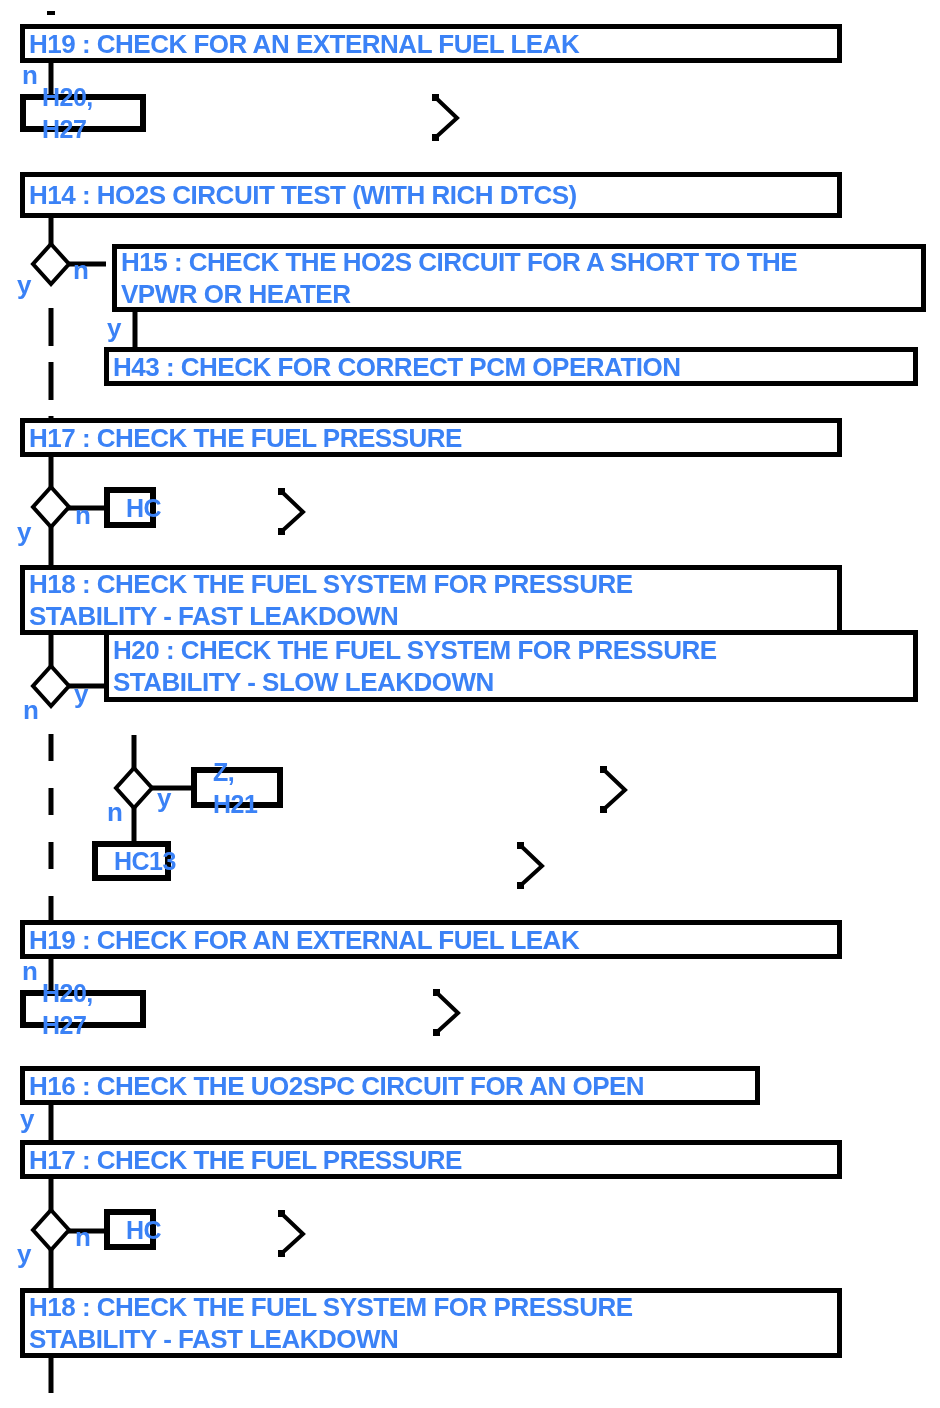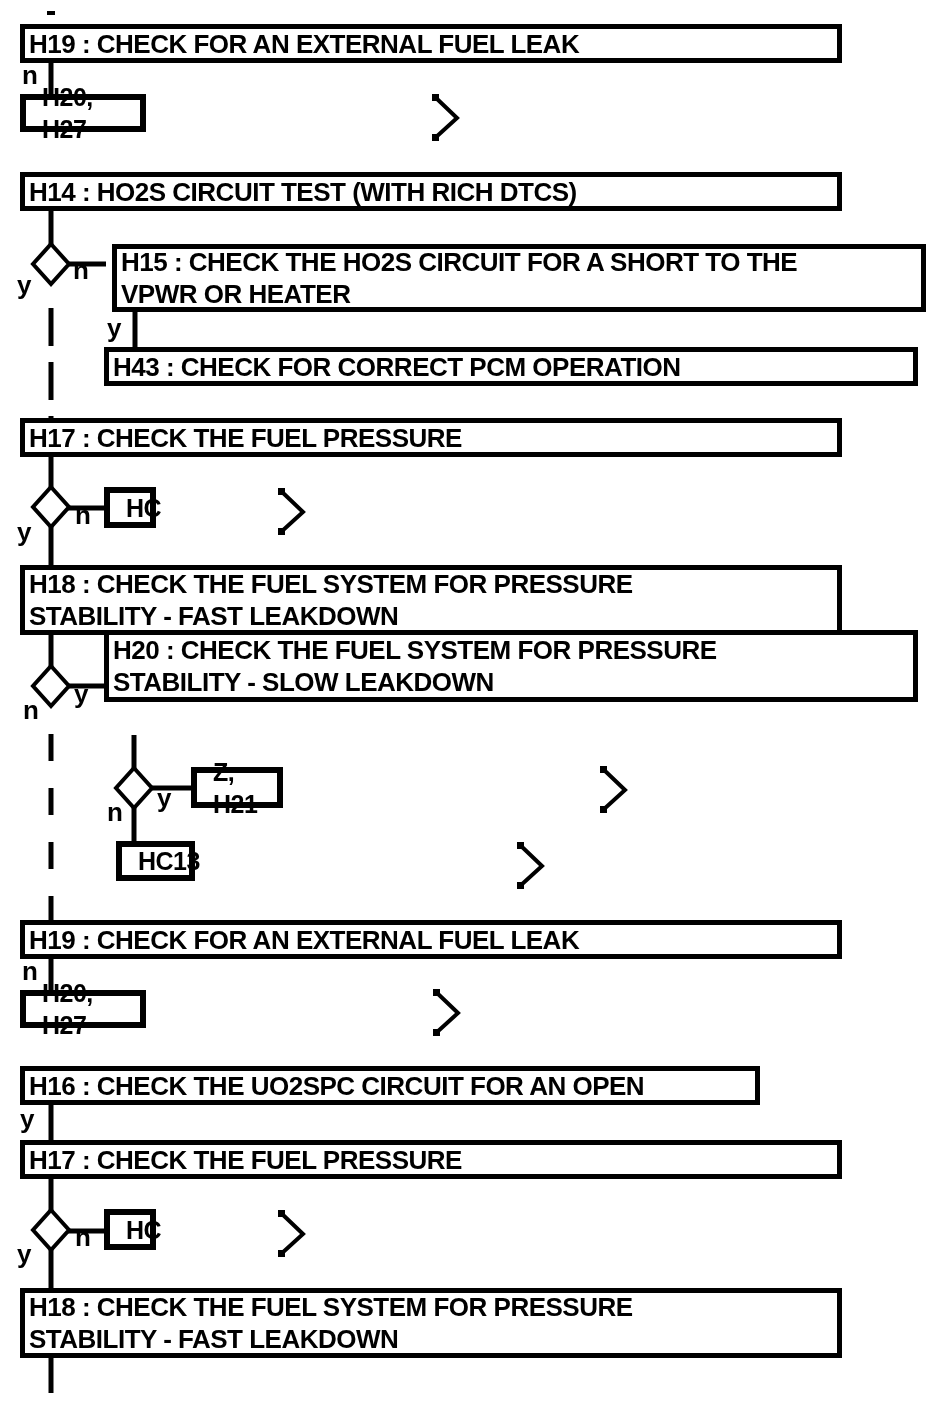--- a/index.html
+++ b/index.html
@@ -1,18 +1,18 @@
 <!DOCTYPE html>
 <html><head>
 <meta charset="utf-8">
 <style>
   html,body{margin:0;padding:0;background:#fff;}
   .canvas{
     position:relative;width:940px;height:1408px;background:#ffffff;overflow:hidden;
-    font-family:"Liberation Sans", sans-serif;color:#000000;
+    font-family:"Liberation Sans", sans-serif;color:#3b82f6;
   }
   .wires{position:absolute;left:0;top:0;z-index:1;}
   .box{
     position:absolute;z-index:2;background:#fff;border:5px solid #000;
     box-sizing:border-box;display:flex;align-items:center;
     font-weight:bold;font-size:26px;line-height:32px;letter-spacing:-0.5px;
   }
   .box span{white-space:pre-line;padding-left:4px;}
   .box.small{border-width:6px;font-size:25px;letter-spacing:-0.5px;}
   .box.small span{padding-left:16px;padding-right:2px;}
@@ -88,21 +88,21 @@
     </g>
   </svg>
 
   <div class="box" style="left:20px;top:24px;width:822px;height:39px">
       <span>H19 : CHECK FOR AN EXTERNAL FUEL LEAK</span>
     </div>
   <div class="box small" style="left:20px;top:94px;width:126px;height:38px">
       <span>H20, H27</span>
     </div>
 
-  <div class="box" style="left:20px;top:172px;width:822px;height:39px">
+  <div class="box" style="left:20px;top:172px;width:822px;height:46px">
       <span>H14 : HO2S CIRCUIT TEST (WITH RICH DTCS)</span>
     </div>
   <div class="box" style="left:112px;top:244px;width:814px;height:68px">
       <span>H15 : CHECK THE HO2S CIRCUIT FOR A SHORT TO THE
 VPWR OR HEATER</span>
     </div>
   <div class="box" style="left:104px;top:347px;width:814px;height:39px">
       <span>H43 : CHECK FOR CORRECT PCM OPERATION</span>
     </div>
 
@@ -117,21 +117,21 @@
       <span>H18 : CHECK THE FUEL SYSTEM FOR PRESSURE
 STABILITY - FAST LEAKDOWN</span>
     </div>
   <div class="box" style="left:104px;top:630px;width:814px;height:72px">
       <span>H20 : CHECK THE FUEL SYSTEM FOR PRESSURE
 STABILITY - SLOW LEAKDOWN</span>
     </div>
   <div class="box small" style="left:191px;top:767px;width:92px;height:41px">
       <span>Z, H21</span>
     </div>
-  <div class="box small" style="left:116px;top:841px;width:79px;height:40px">
+  <div class="box small" style="left:92px;top:841px;width:79px;height:40px">
       <span>HC13</span>
     </div>
 
   <div class="box" style="left:20px;top:920px;width:822px;height:39px">
       <span>H19 : CHECK FOR AN EXTERNAL FUEL LEAK</span>
     </div>
   <div class="box small" style="left:20px;top:990px;width:126px;height:38px">
       <span>H20, H27</span>
     </div>
 

